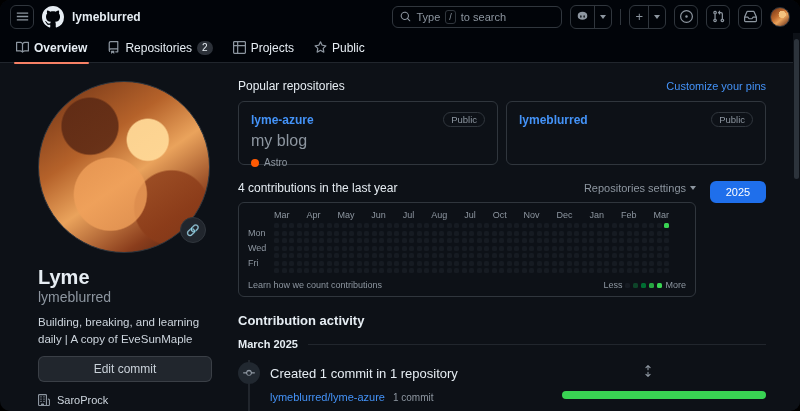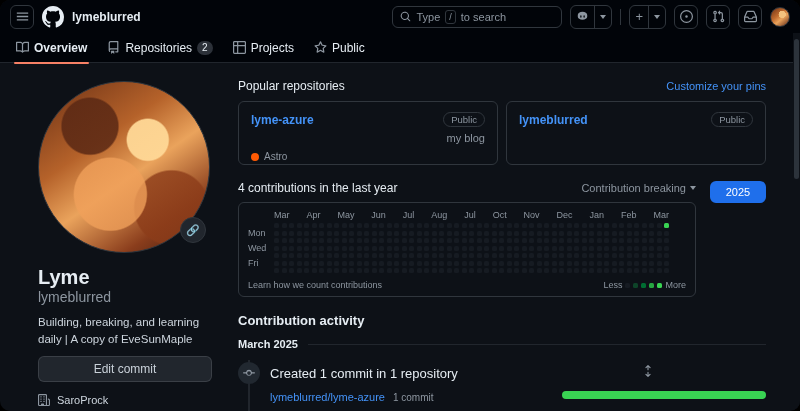--- a/index.html
+++ b/index.html
@@ -78,21 +78,21 @@
   .detail-row { display:flex; align-items:center; gap:7px; font-size:11px; color:#cdd5dd; margin-top:6px; }
 
   
   .row-between { display:flex; align-items:center; justify-content:space-between; }
   .section-title { font-size:12px; color:#e6edf3; font-weight:400; }
   .link-blue { color:#4493f8; font-size:11px; text-decoration:none; cursor:pointer; }
   .repo-cards { display:flex; gap:8px; margin-top:8px; }
   .repo-card { flex:1; border:1px solid #30363d; border-radius:6px; padding:10px 12px; height:64px; background:#0d1117; }
   .repo-name { color:#4493f8; font-size:12px; font-weight:700; cursor:pointer; }
   .pill { border:1px solid #30363d; border-radius:999px; color:#8d96a0; font-size:9.5px; padding:1px 7px; }
-  .repo-desc { font-size:11px; color:#8d96a0; margin-top:5px;text-align:right; }
+  .repo-desc { font-size:16px; color:#8d96a0; margin-top:5px; }
   .repo-lang { display:flex; align-items:center; gap:5px; font-size:10px; color:#8d96a0; margin-top:7px; }
   .lang-dot { width:8px; height:8px; border-radius:50%; background:#ff5a03; }
 
   
   .contrib-wrap { display:flex; gap:14px; margin-top:16px; }
   .contrib-left { flex:1; min-width:0; }
   .contrib-years { width:56px; flex:none; }
   .year-btn { width:56px; height:22px; background:#1f6feb; border:none; border-radius:6px; color:#fff; font-size:11px; font-family:inherit; cursor:pointer; }
   .settings-dd { display:flex; align-items:center; gap:4px; font-size:11px; color:#8d96a0; cursor:pointer; }
   .graph-box { border:1px solid #30363d; border-radius:6px; margin-top:7px; padding:7px 9px 6px 9px; }
@@ -270,21 +270,21 @@
             <span class="pill">Public</span>
           </div>
         </div>
       </div>
 
       <div class="contrib-wrap">
         <div class="contrib-left">
           <div class="row-between">
             <span class="section-title">4 contributions in the last year</span>
             <span class="settings-dd">
-              <span>Contribution breaking</span>
+              <span>Repositories settings</span>
               <span class="caret"></span>
             </span>
           </div>
           <div class="graph-box">
             <div class="months">
               <span>Mar</span>
               <span>Apr</span>
               <span>May</span>
               <span>Jun</span>
               <span>Jul</span>

